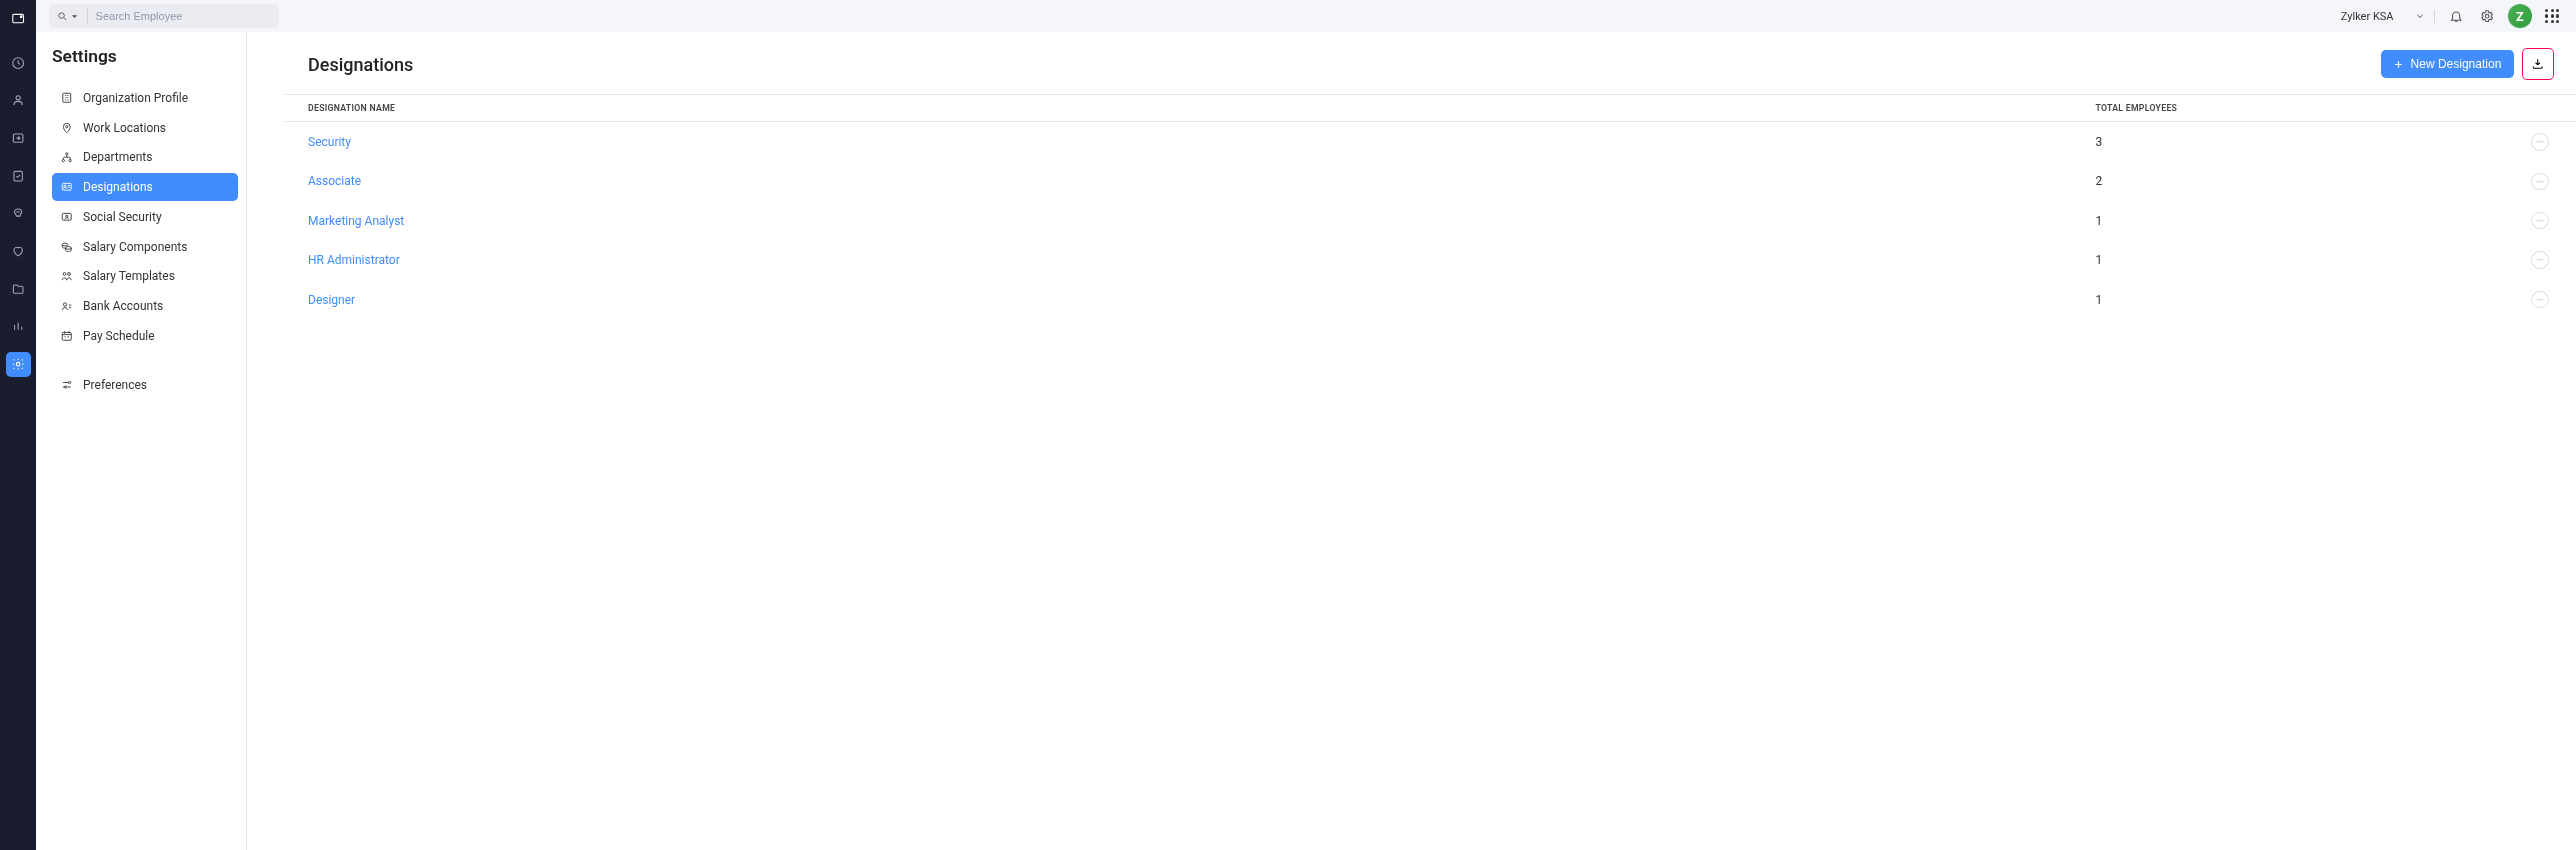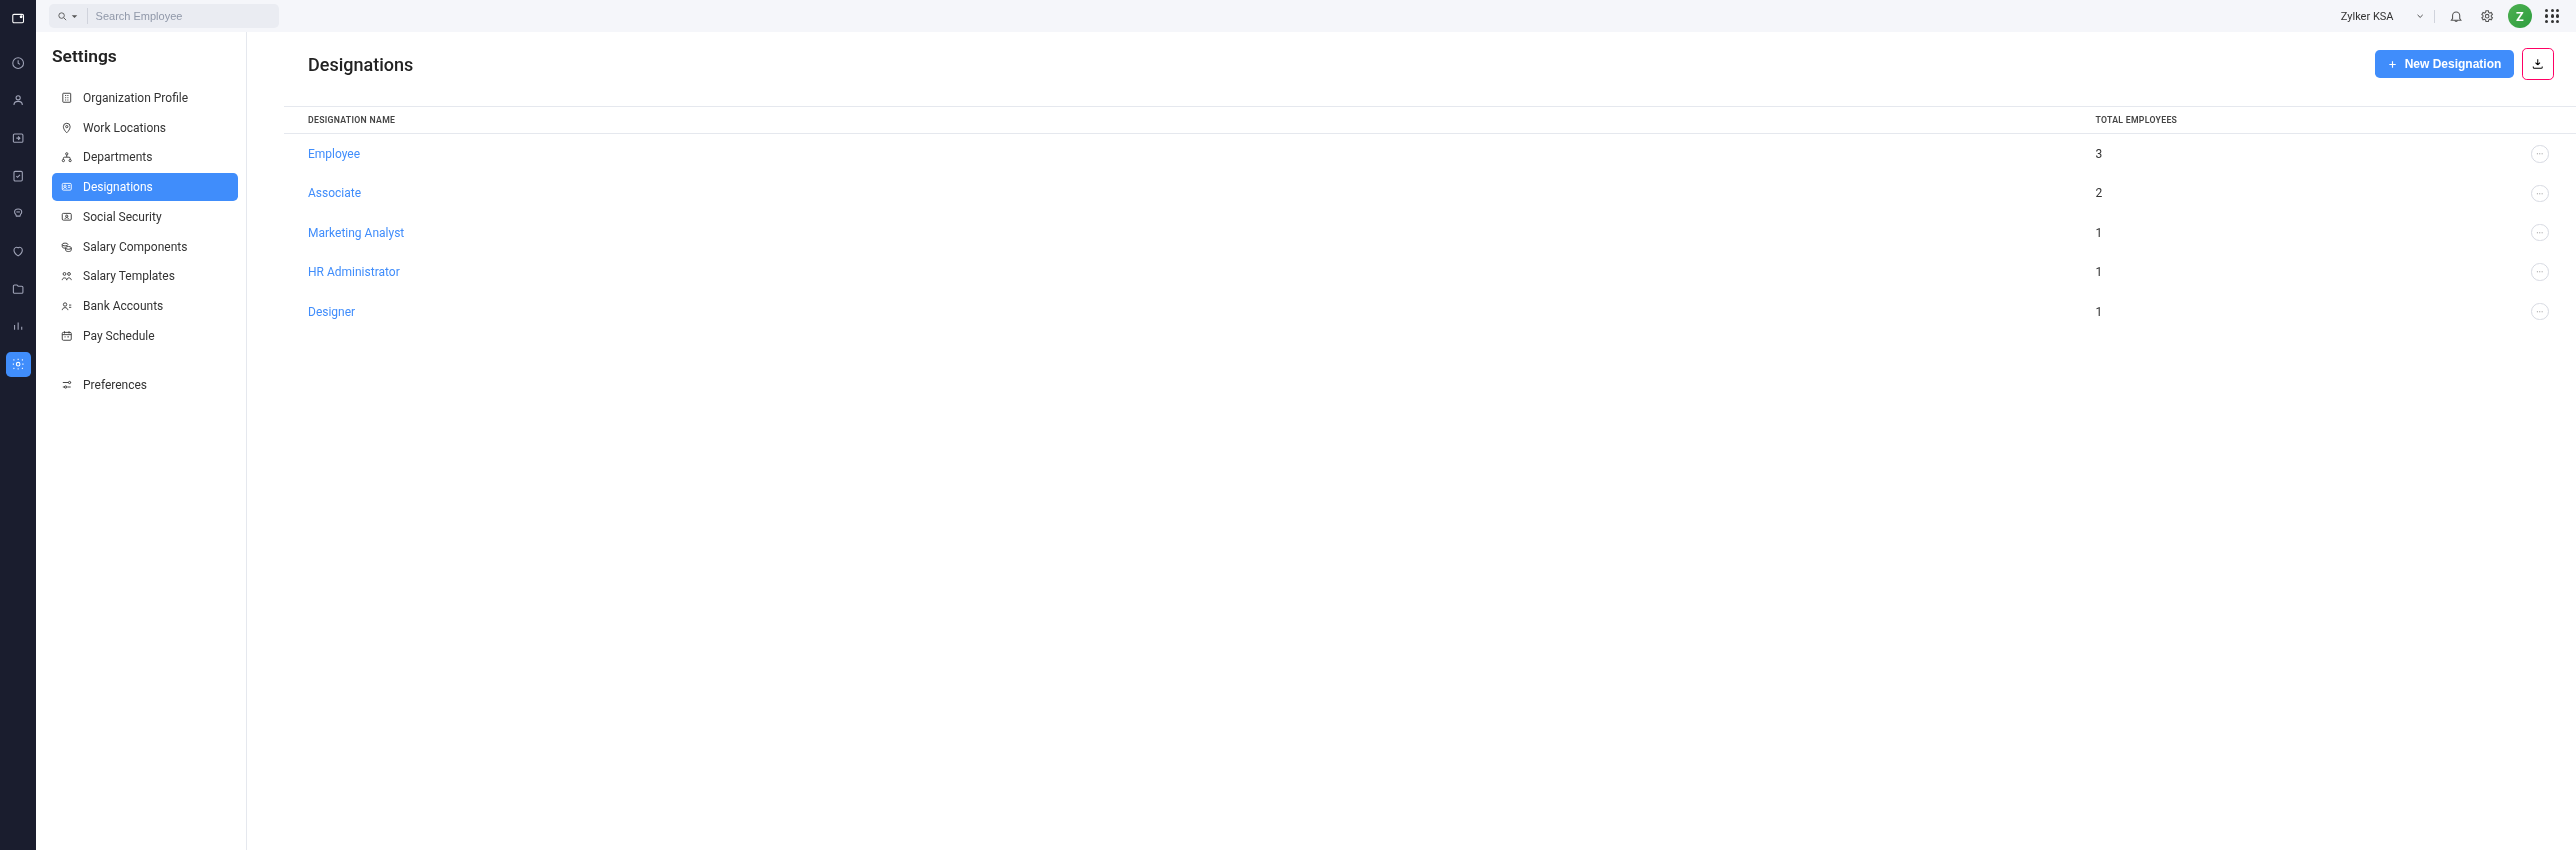--- a/index.html
+++ b/index.html
@@ -165,39 +165,38 @@
       background: #408dfb;
       color: #fff;
       border: none;
       border-radius: 4.8px;
       padding: 7.1px 12.7px;
       font-size: 12px;
       cursor: pointer;
       display: flex;
       align-items: center;
       gap: 6.3px;
-      font-weight: bold;
     }
     .btn-primary svg { width: 11px; height: 11px; }
     .btn-icon {
       width: 32px; height: 32px;
       border: 0.8px solid #d0d3dc;
       background: #fff;
       border-radius: 4.8px;
       margin-left: 8px;
       cursor: pointer;
       display: flex; align-items: center; justify-content: center;
     }
     .btn-icon.highlighted {
       border: 1.6px solid #ff0064;
     }
     .btn-icon svg { width: 13.5px; height: 13.5px; }
     
     
-    .table { width: 100%; border-collapse: collapse; margin-top: 12px; }
+    .table { width: 100%; border-collapse: collapse; }
     .table thead th {
       text-align: left;
       font-size: 8.7px;
       font-weight: 600;
       letter-spacing: 0.3px;
       color: #444;
       padding: 8px 24px;
       border-top: 0.8px solid #e5e8ee;
       border-bottom: 0.8px solid #e5e8ee;
     }
@@ -468,21 +467,21 @@
         <table class="table">
           <thead>
             <tr>
               <th>DESIGNATION NAME</th>
               <th class="col-count">TOTAL EMPLOYEES</th>
               <th class="col-act"></th>
             </tr>
           </thead>
           <tbody id="table-body">
               <tr>
-                <td class="name"><a href="#">Employee</a></td>
+                <td class="name"><a href="#">Security</a></td>
                 <td class="count">3</td>
                 <td>
                   <div class="row-actions">
                     <svg viewBox="0 0 24 24" fill="currentColor">
                       <circle cx="6" cy="12" r="1.5"></circle>
                       <circle cx="12" cy="12" r="1.5"></circle>
                       <circle cx="18" cy="12" r="1.5"></circle>
                     </svg>
                   </div>
                 </td>

